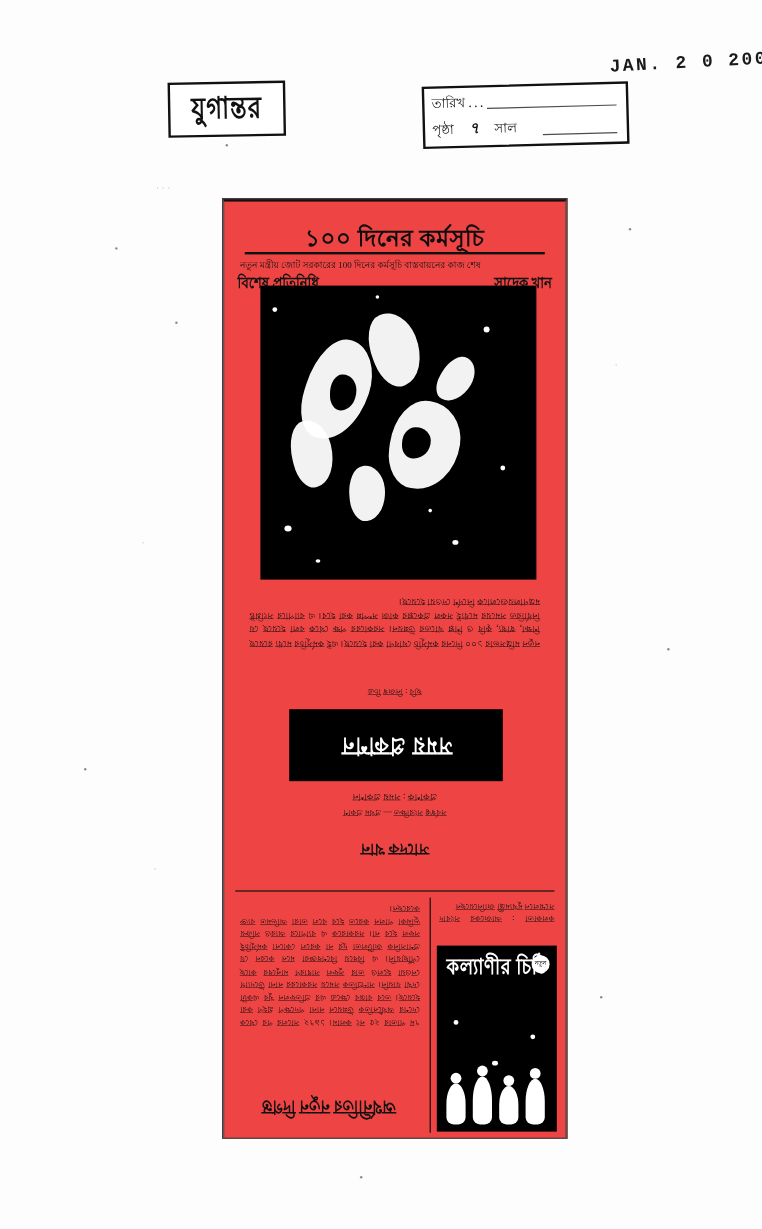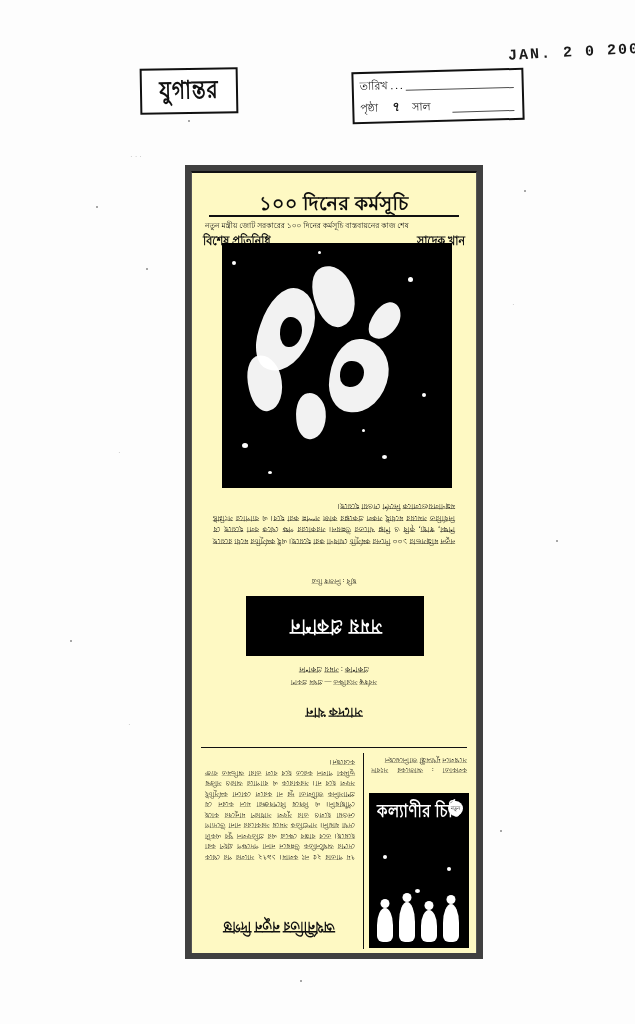--- a/index.html
+++ b/index.html
@@ -100,22 +100,22 @@
     opacity: .75;
   }
 
   
   .clipping {
     position: absolute;
     top: 165px;
     left: 185px;
     width: 286px;
     height: 782px;
-    background: #fef9c3;
-    border: 6px solid #404040;
+    background: #ef4444;
+    border: 1px solid #404040;
   }
   .clip-frame {
     position: absolute;
     inset: 0;
     border-top: 2px solid #111;
     border-left: 1px solid #555;
     border-right: 1px solid #555;
   }
 
   
@@ -424,21 +424,21 @@
   <div class="faint" style="top:152px; left:130px;">· · ·</div>
   <div class="faint" style="top:448px; left:118px;">·</div>
   <div class="faint" style="top:720px; left:128px;">·</div>
   <div class="faint" style="top:300px; left:512px;">·</div>
 
   <div class="clipping">
     <div class="clip-frame"></div>
 
     <div class="headline">১০০ দিনের কর্মসূচি</div>
     <div class="headline-rule"></div>
-    <div class="subhead">নতুন মন্ত্রীয় জোট সরকারের ১০০ দিনের কর্মসূচি বাস্তবায়নের কাজ শেষ</div>
+    <div class="subhead">নতুন মন্ত্রীয় জোট সরকারের 100 দিনের কর্মসূচি বাস্তবায়নের কাজ শেষ</div>
 
     <div class="byline-row">
       <span>বিশেষ প্রতিনিধি</span>
       <span>সাদেক খান</span>
     </div>
     <div class="byline-small">নতুন সংবাদ</div>
 
     <div class="photo">
       <div class="blob" style="left:38px; top:44px; width:52px; height:86px; transform:rotate(18deg);"></div>
       <div class="blob" style="left:92px; top:22px; width:40px; height:62px; transform:rotate(-22deg);"></div>

